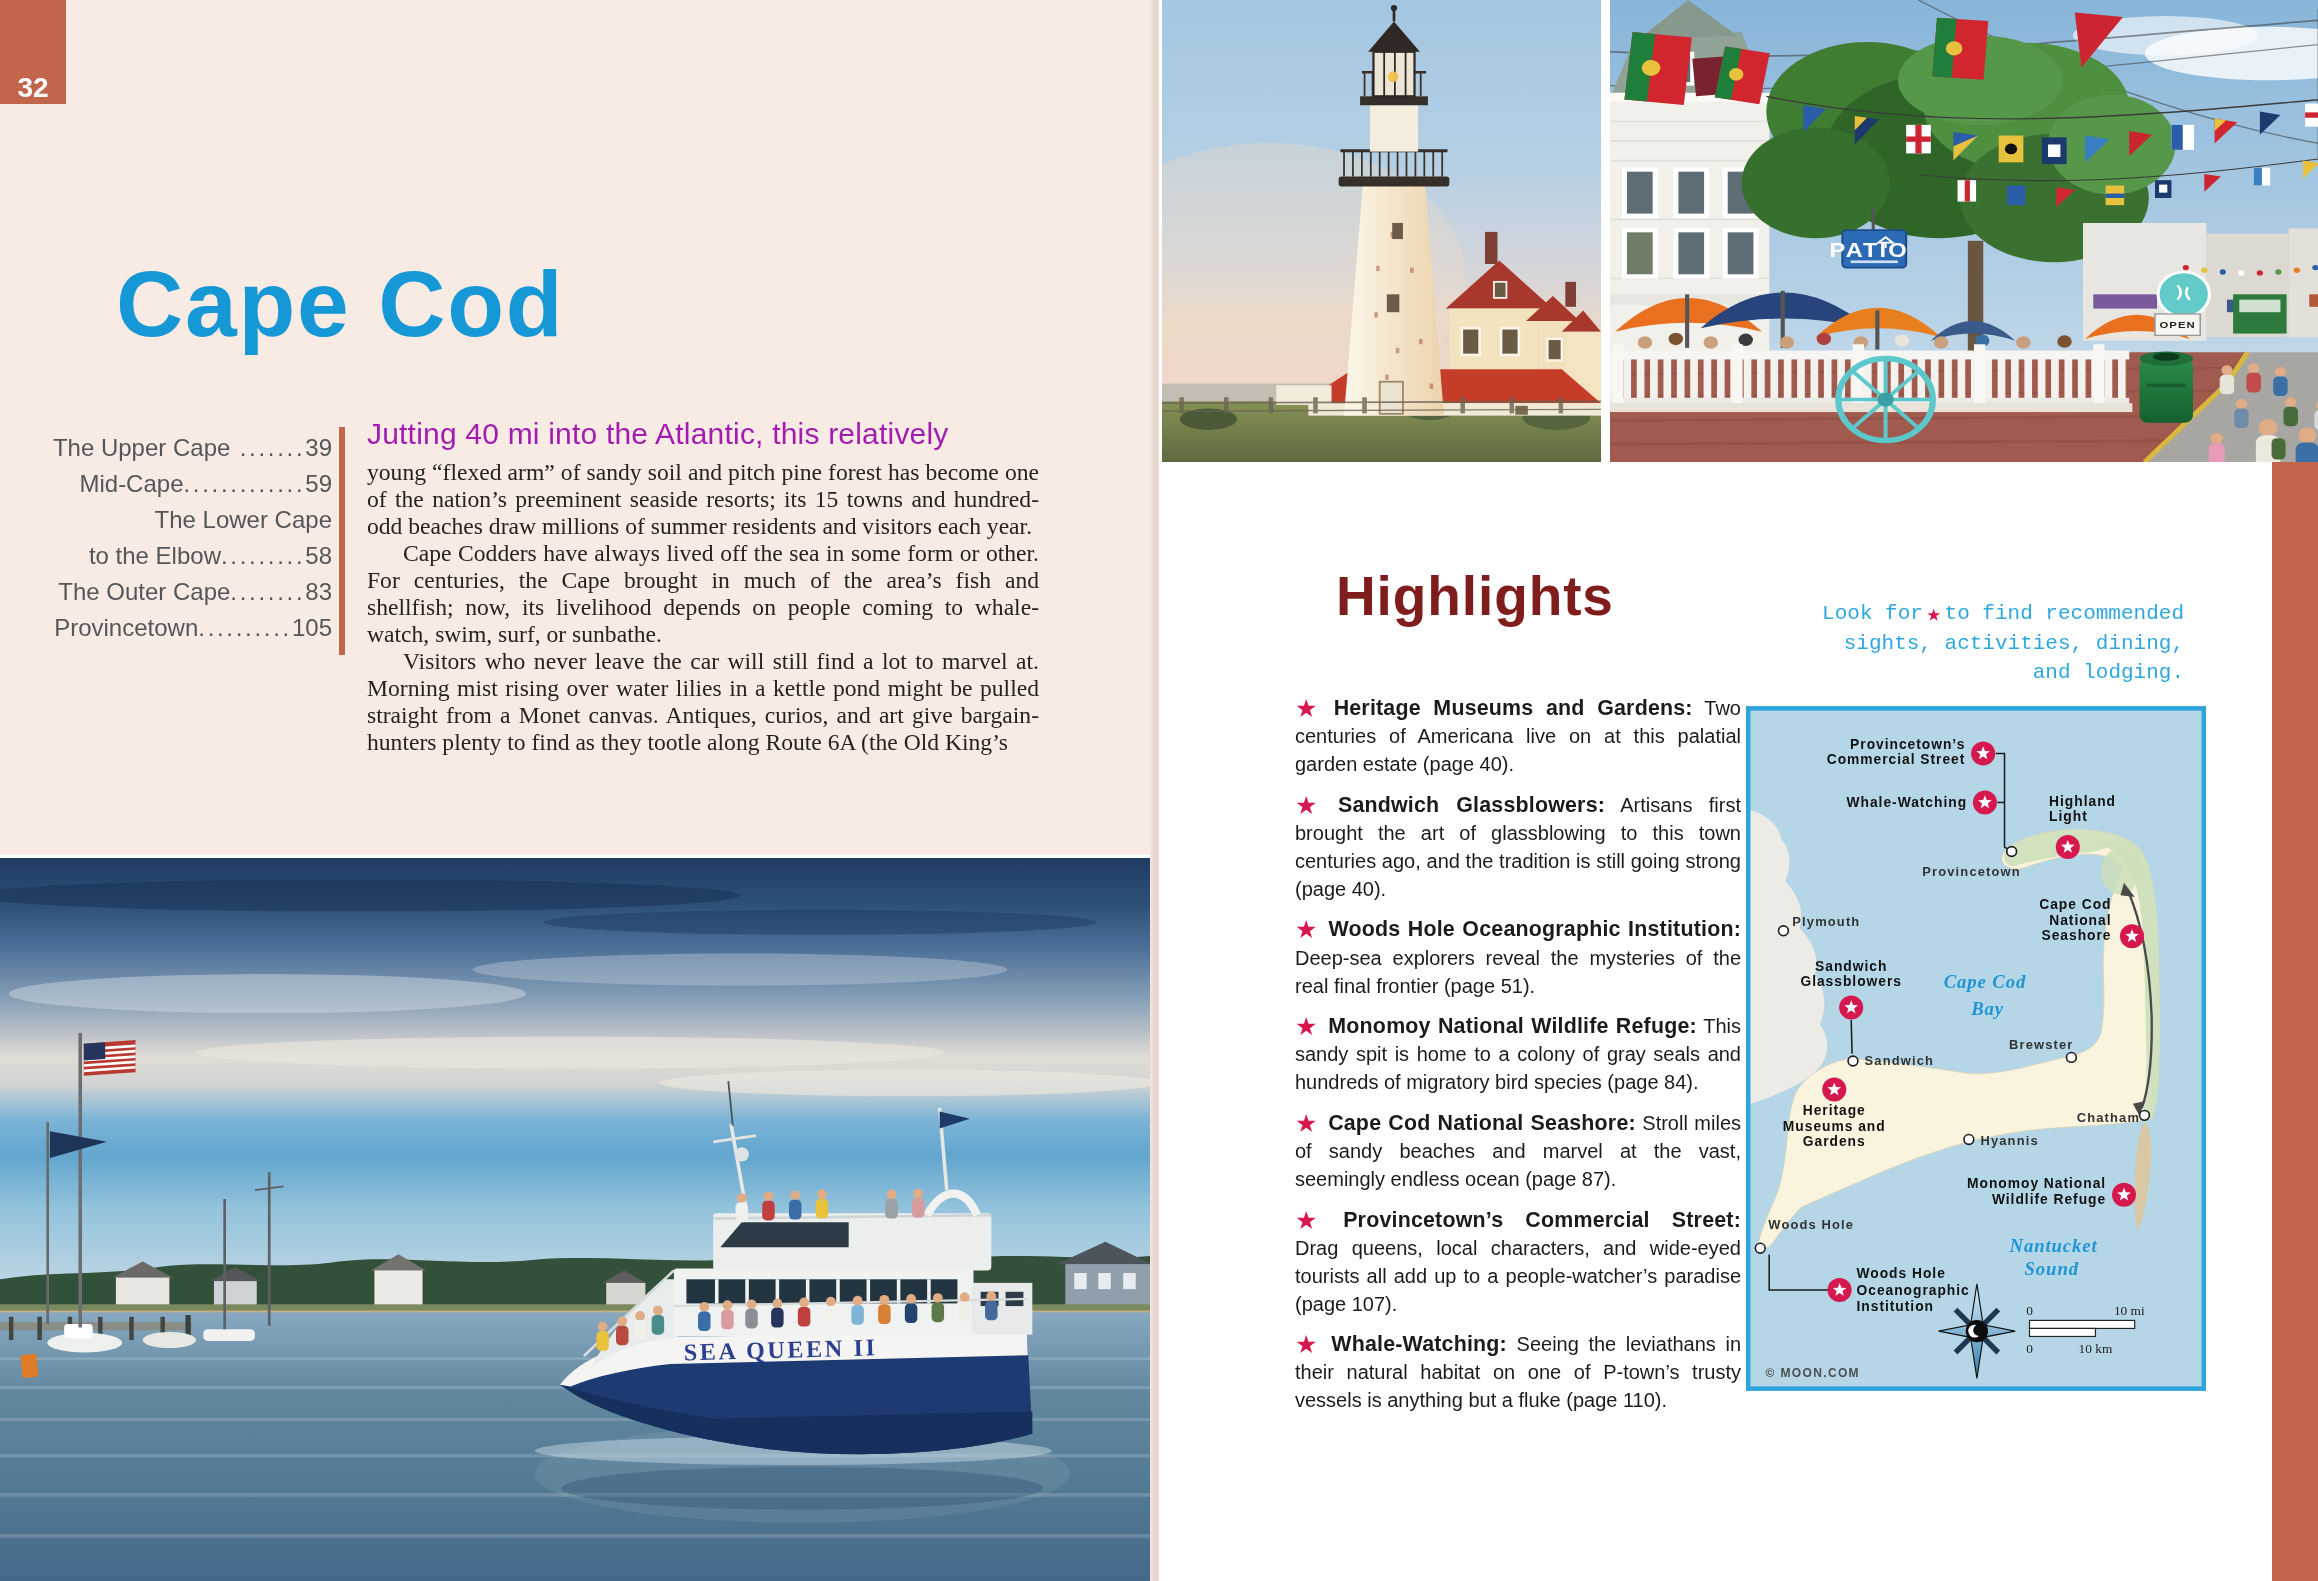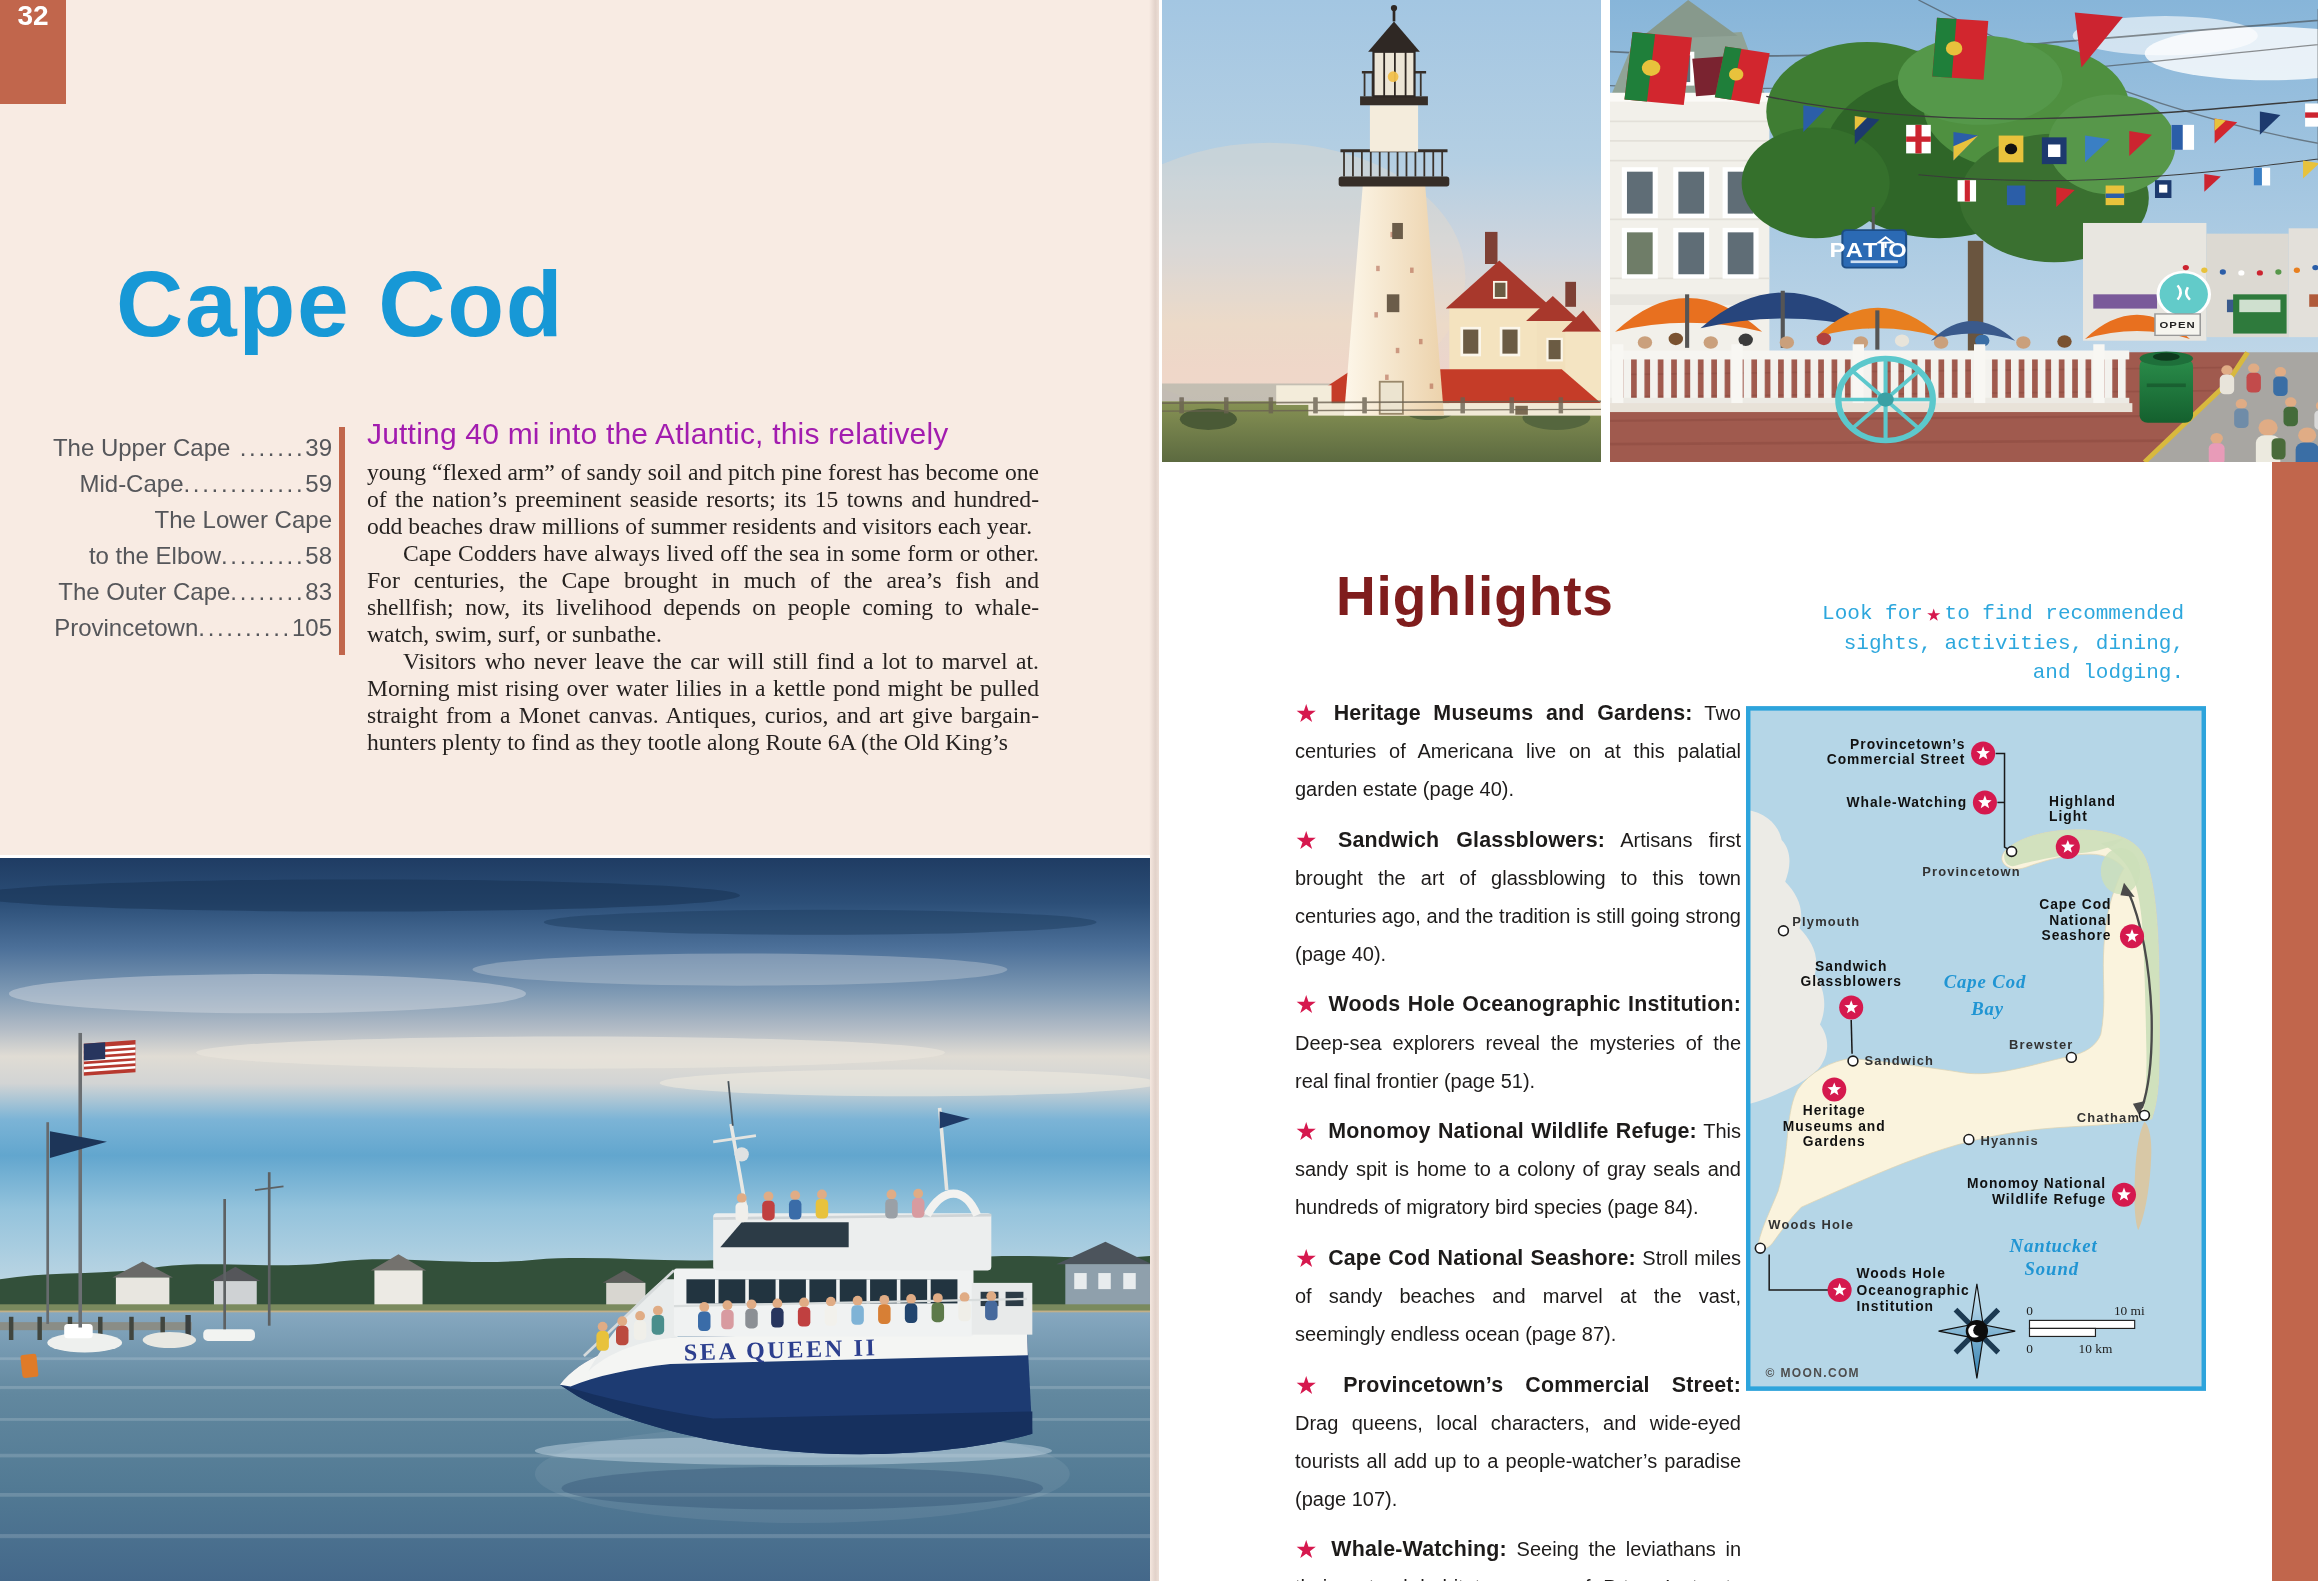--- a/index.html
+++ b/index.html
@@ -1,40 +1,40 @@
 <!DOCTYPE html>
 <html style="font-size:14.3px"><head>
 <meta charset="utf-8">
 <style>
   html,body{margin:0;padding:0;background:#e8e8e8;}
   #stage{position:relative;width:2319px;height:1581px;overflow:hidden;background:#ffffff;font-family:"Liberation Sans",sans-serif;}
   
   .page-left{position:absolute;left:0;top:0;width:1159px;height:1581px;background:#f8ebe3;}
   .page-tab{position:absolute;left:0;top:0;width:66px;height:104px;background:#c1664c;color:#fff;
-            display:flex;align-items:flex-start;justify-content:center;font-weight:bold;font-size:28px;}
+            display:flex;align-items:flex-end;justify-content:center;font-weight:bold;font-size:28px;}
   .chapter-title{position:absolute;left:116px;top:251px;font-size:93px;font-weight:bold;color:#1798d6;letter-spacing:1.8px;white-space:nowrap;}
   .toc{position:absolute;left:32px;top:430px;width:300px;font-size:24px;color:#55565a;line-height:36px;text-align:right;}
   .toc-row{white-space:nowrap;}
   .toc-row.indent{padding-left:34px;}
   .toc-dots{letter-spacing:2.7px;}
   .intro-rule{position:absolute;left:339px;top:427px;width:6.2px;height:228px;background:#c1664c;}
   .intro{position:absolute;left:367px;top:417px;width:672px;color:#262220;}
   .intro-lead{font-size:30px;color:#a21caf;margin:0 0 8px 0;letter-spacing:0.2px;}
   .intro p.body{font-family:"Liberation Serif","DejaVu Serif",serif;font-size:23.6px;line-height:27px;text-align:justify;margin:0;}
   .intro p.body.ind{text-indent:36px;}
   .gutter{position:absolute;left:1149px;top:0;width:14.3px;height:1581px;
           background:linear-gradient(90deg,rgba(0,0,0,0) 0%,rgba(110,80,70,.16) 45%,rgba(255,255,255,0) 100%);}
   
   .page-right{position:absolute;left:1159px;top:0;width:1159px;height:1581px;background:#ffffff;}
   .edge-strip{position:absolute;left:2272px;top:0;width:46px;height:1581px;background:#c1664c;}
   .hl-title{position:absolute;left:1295px;top:564px;font-size:55px;font-weight:bold;color:#7f1d1d;letter-spacing:0.9px;margin-left:41px;}
   .look-for{position:absolute;left:1801px;top:599px;width:383px;text-align:right;color:#2da7dd;font-size:21px;line-height:29px;font-family:Liberation Mono, monospace;}
   .look-for .star{color:#d6184e;font-size:24px;vertical-align:-1.8px;padding:0 3.6px;}
   .hl-list{position:absolute;left:1295px;top:694px;width:446px;}
-  .hl-item{margin:0 0 12.5px 0;font-size:20px;line-height:38px;text-align:justify;color:#1d1b1a;}
+  .hl-item{margin:0 0 12.5px 0;font-size:20px;line-height:28px;text-align:justify;color:#1d1b1a;}
   .hl-item .star{color:#d6184e;font-size:25px;margin-right:9.8px;vertical-align:-1.8px;}
   .hl-item b{font-size:21.4px;letter-spacing:0.2px;}
   
   .photo{position:absolute;overflow:hidden;background:#ddd;}
   #photo-lighthouse{left:1162px;top:0;width:439px;height:462px;}
   #photo-street{left:1610px;top:0;width:764px;height:462px;}
   #photo-harbor{left:0;top:855px;width:1150px;height:726px;border-top:3.6px solid #fff;box-sizing:border-box;}
   .photo svg{display:block;width:100%;height:100%;}
   
   .map-box{position:absolute;left:1746px;top:706px;width:460px;height:685px;background:#b5d6e7;}

